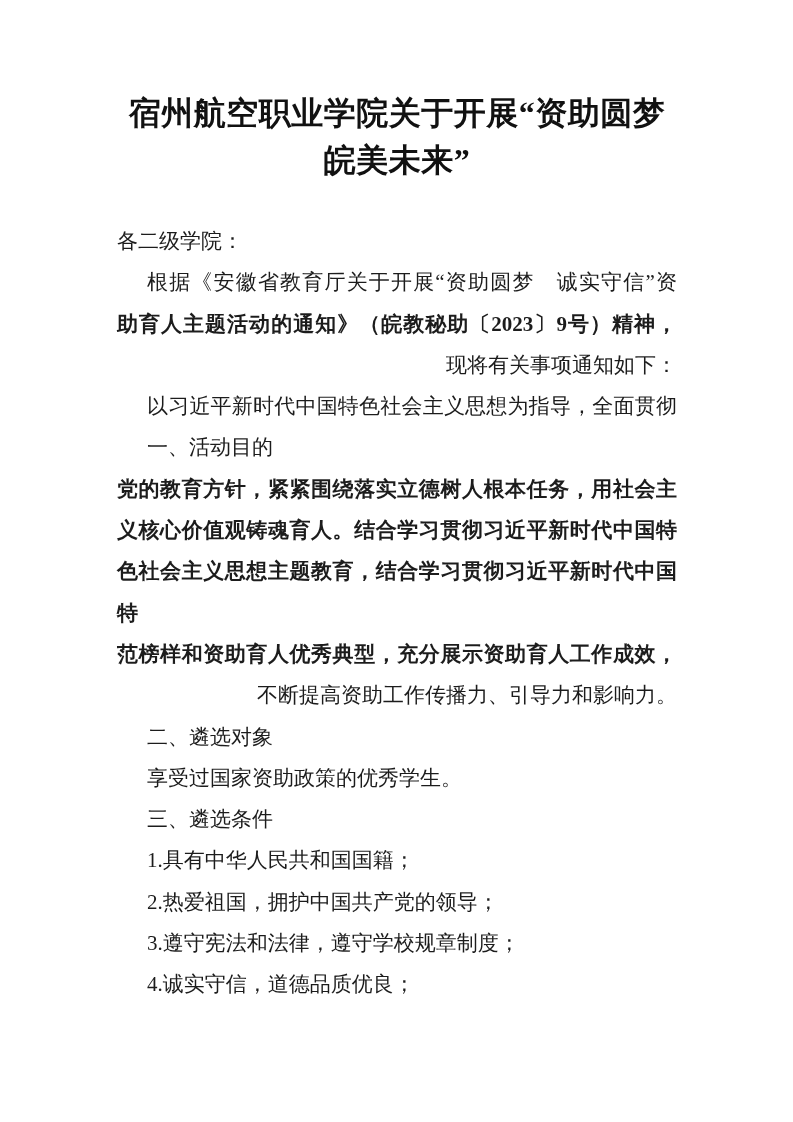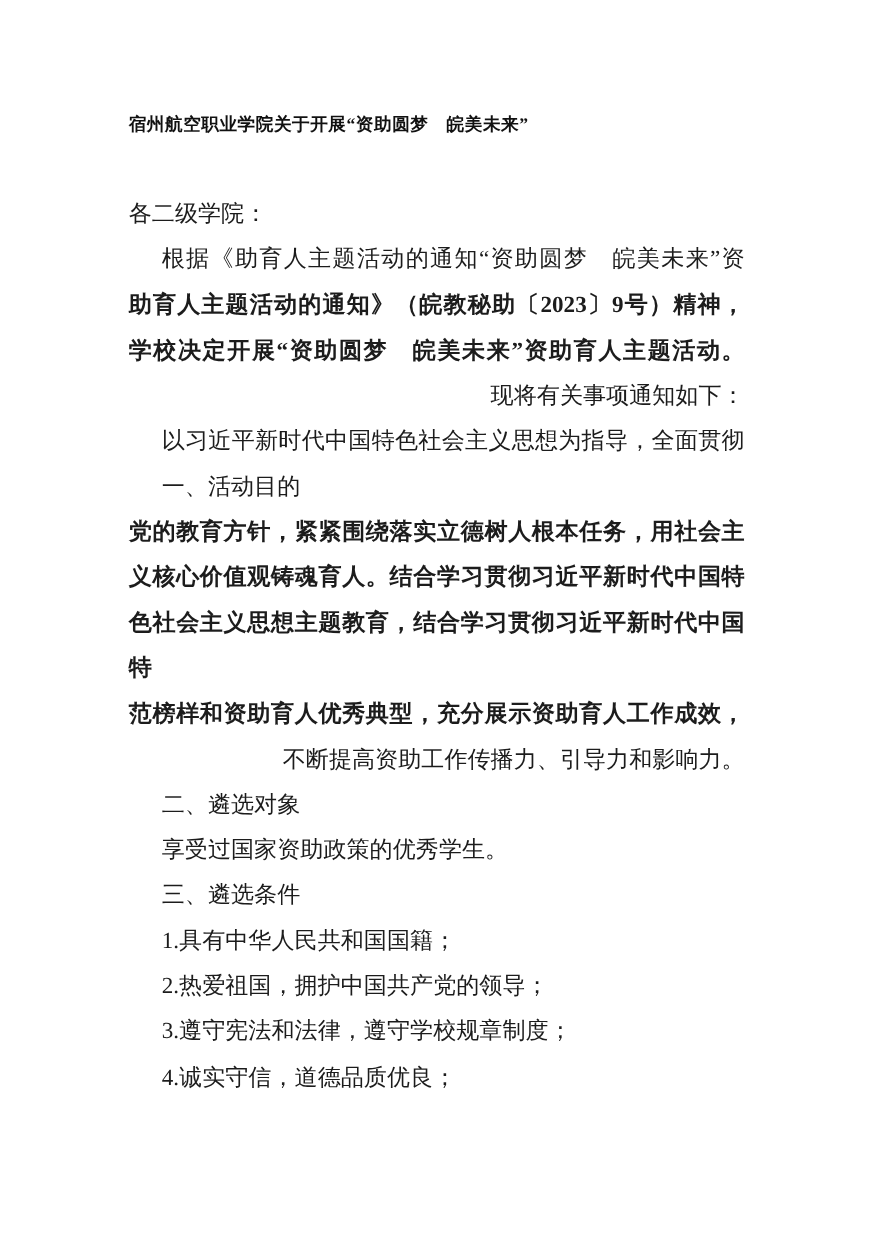--- a/index.html
+++ b/index.html
@@ -14,24 +14,24 @@
     box-sizing: border-box;
     background: #ffffff;
     color: #1c1c1c;
     padding: 90px 116px 0 117px;
     overflow: hidden;
     font-family: "Liberation Serif", "DejaVu Serif", serif;
   }
   .title {
     margin: 0;
     padding: 0;
-    font-size: 16px;
+    font-size: 32px;
     font-weight: 700;
     line-height: 47px;
-    text-align: left;
+    text-align: center;
     letter-spacing: 0.5px;
     color: #111111;
   }
   .doc-body {
     margin-top: 37px;
     font-size: 21px;
     line-height: 41.3px;
   }
   .ln {
     min-height: 41.3px;
@@ -68,23 +68,22 @@
 <body>
 
 <div class="page">
   <h1 class="title">
     <div class="title-line">宿州航空职业学院关于开展“资助圆梦　皖美未来”</div>
   </h1>
 
   <div class="doc-body">
 
   <div class="ln salutation">各二级学院：</div>
-      <div class="ln para-first">根据《助育人主题活动的通知“资助圆梦　皖美未来”资</div>
+      <div class="ln para-first">根据《安徽省教育厅关于开展“资助圆梦　诚实守信”资</div>
       <div class="ln para-mid">助育人主题活动的通知》（皖教秘助〔2023〕9号）精神，</div>
-      <div class="ln para-mid">学校决定开展“资助圆梦　皖美未来”资助育人主题活动。</div>
       <div class="ln para-last">现将有关事项通知如下：</div>
       <div class="ln para-first">以习近平新时代中国特色社会主义思想为指导，全面贯彻</div>
       <div class="ln single">一、活动目的</div>
       <div class="ln para-mid">党的教育方针，紧紧围绕落实立德树人根本任务，用社会主</div>
       <div class="ln para-mid">义核心价值观铸魂育人。结合学习贯彻习近平新时代中国特</div>
       <div class="ln para-mid">色社会主义思想主题教育，结合学习贯彻习近平新时代中国特</div>
       <div class="ln para-mid">范榜样和资助育人优秀典型，充分展示资助育人工作成效，</div>
       <div class="ln para-last">不断提高资助工作传播力、引导力和影响力。</div>
       <div class="ln single">二、遴选对象</div>
       <div class="ln single">享受过国家资助政策的优秀学生。</div>

